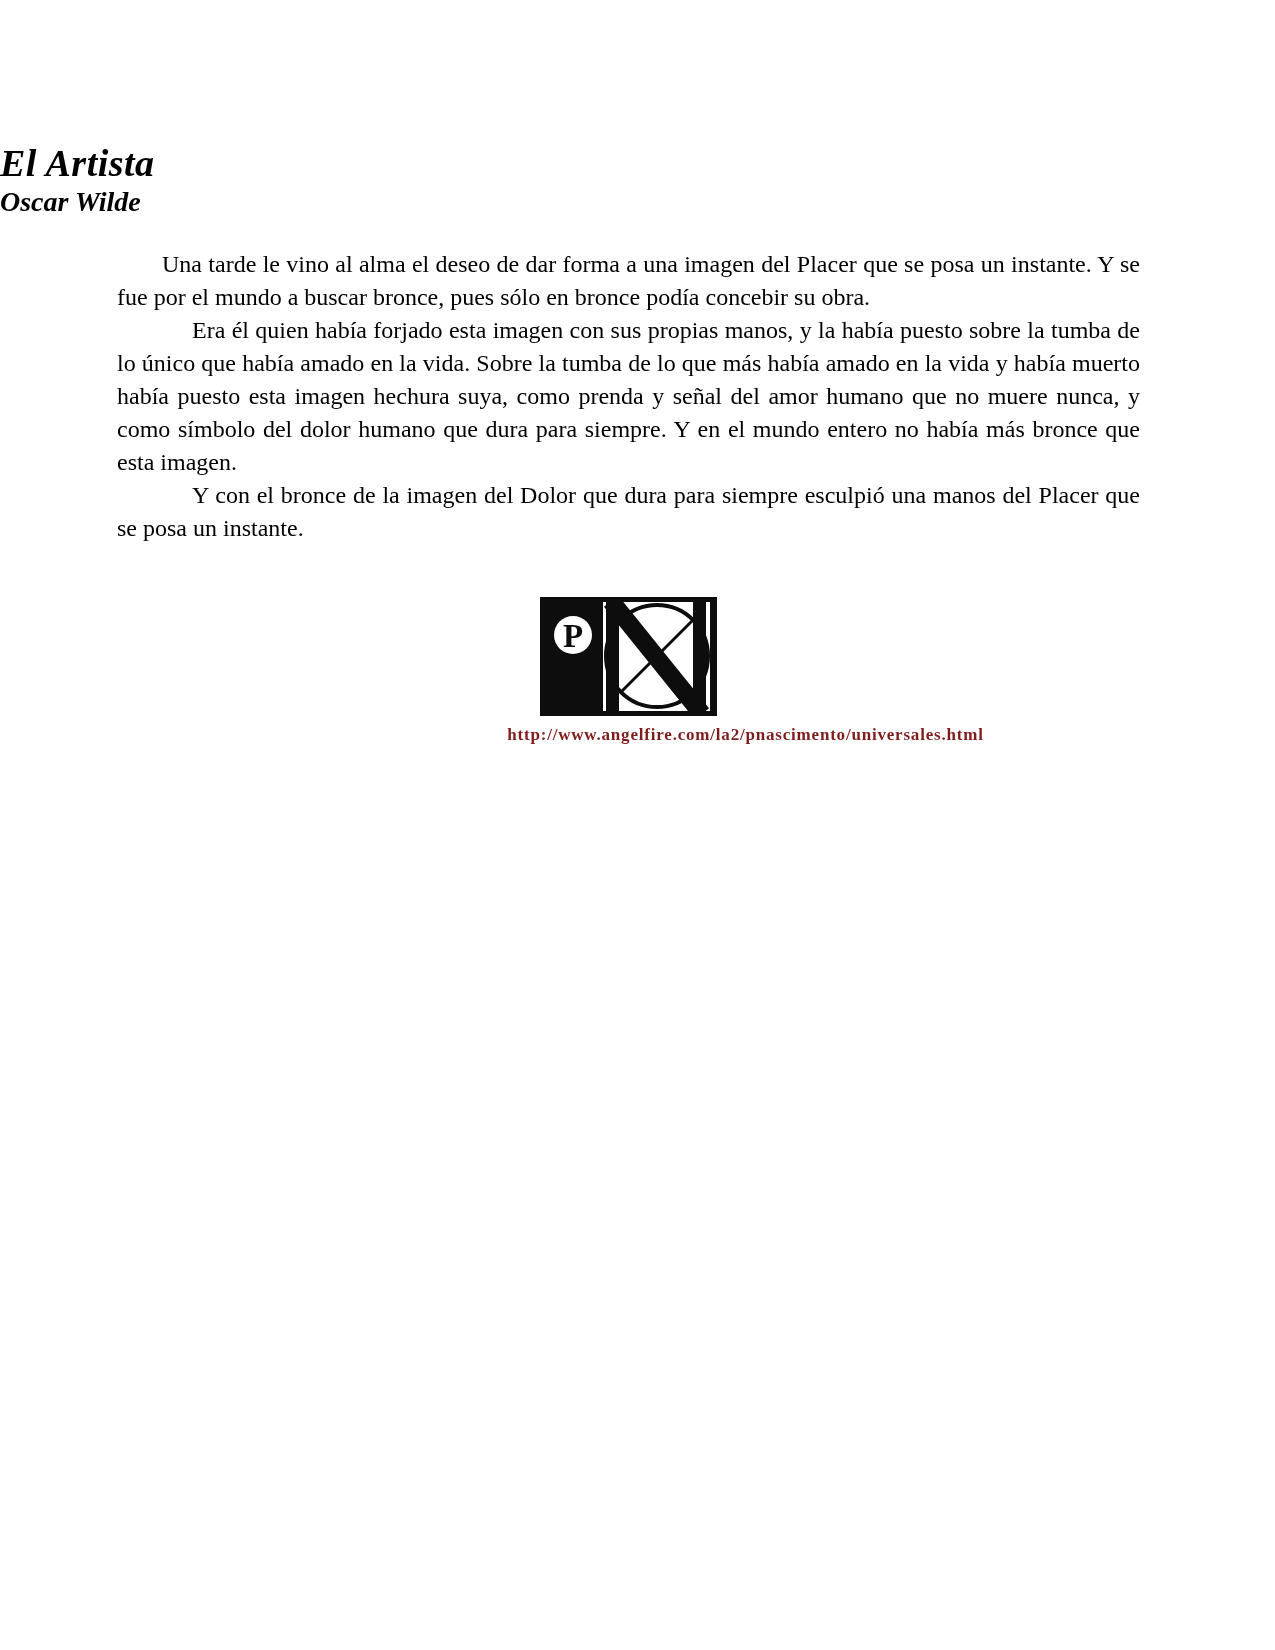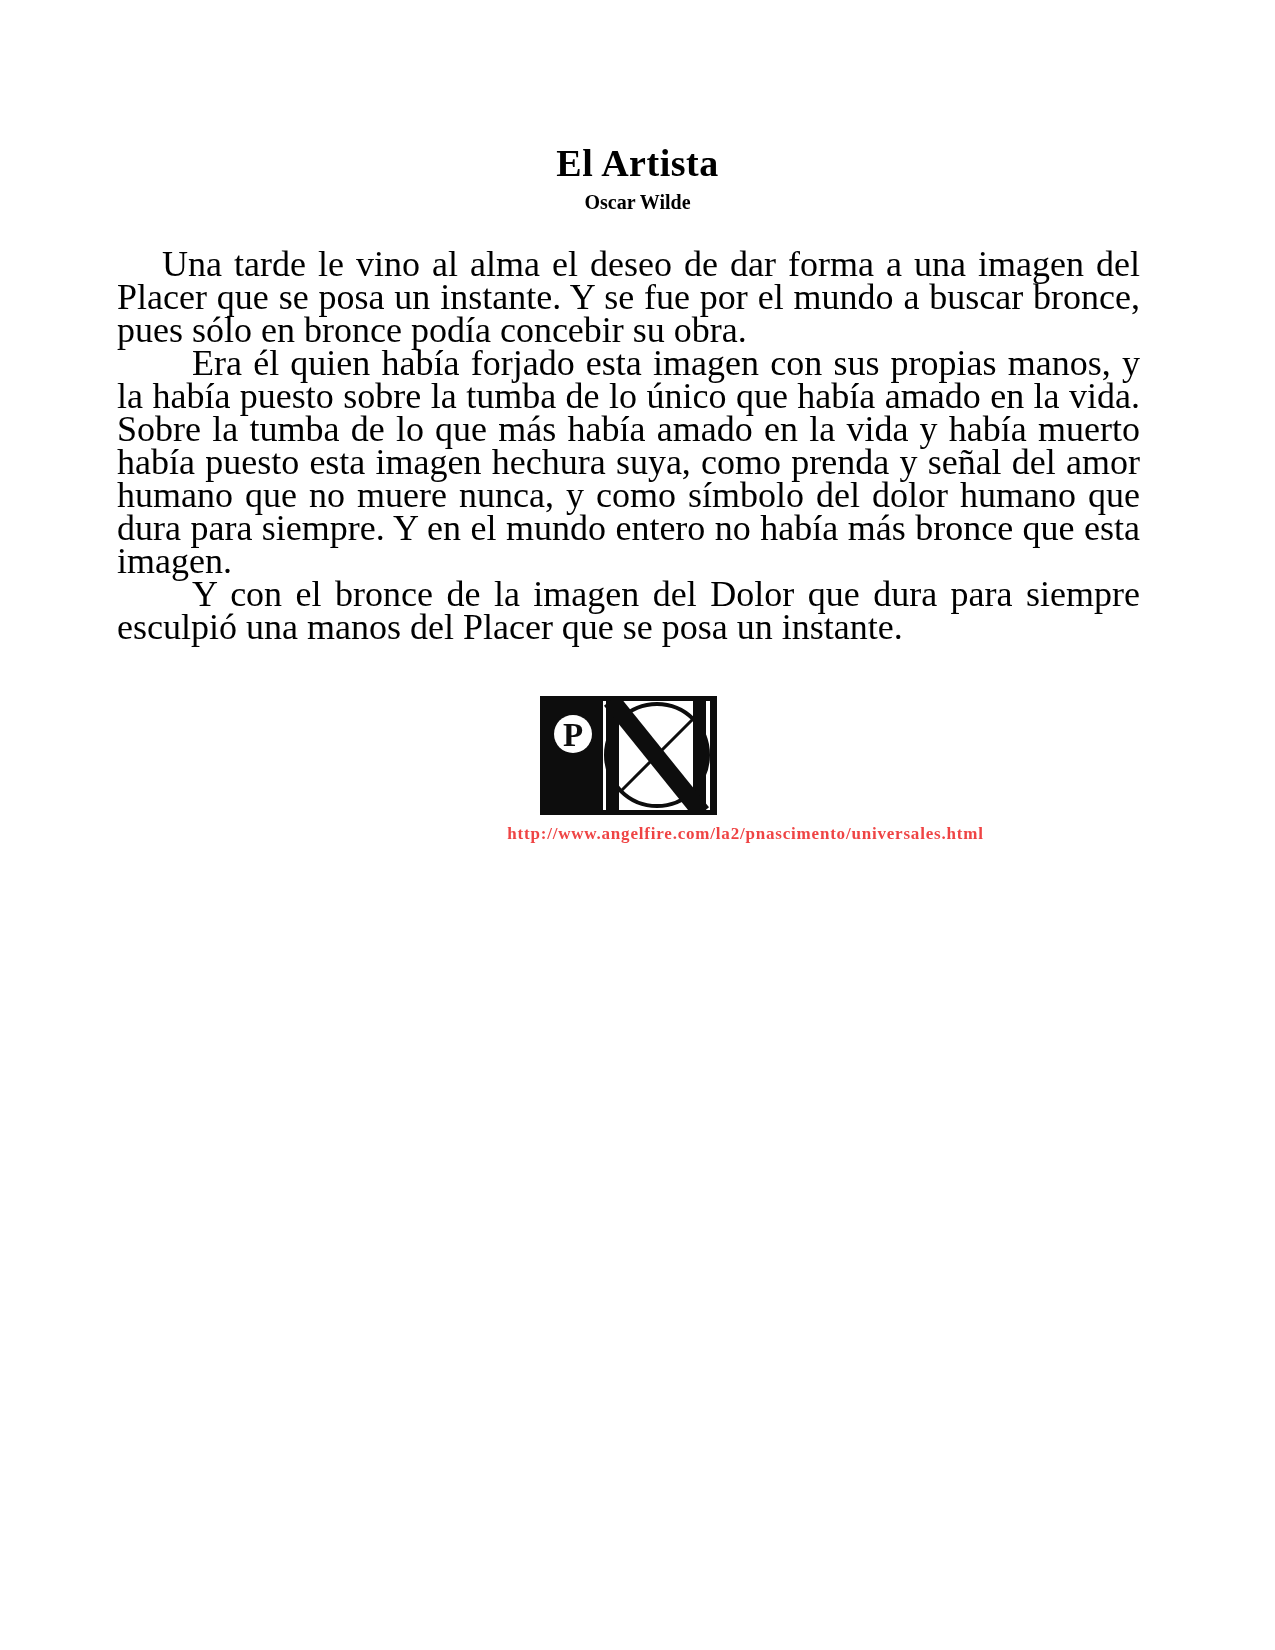--- a/index.html
+++ b/index.html
@@ -11,40 +11,40 @@
     position: relative;
     width: 1275px;
     height: 1650px;
     background: #ffffff;
     color: #000000;
     font-family: "Liberation Serif", serif;
     overflow: hidden;
   }
   .doc-header {
     padding-top: 144px;
-    text-align: center;
+    font-style: italic;
   }
   .doc-title {
     margin: 0;
     font-size: 38px;
     font-weight: bold;
     line-height: 38px;
     letter-spacing: 0.5px;
   }
   .doc-author {
     margin: 10px 0 0 0;
-    font-size: 20px;
+    font-size: 28px;
     font-weight: bold;
     line-height: 20px;
   }
   .story-body {
     margin-top: 36px;
     margin-left: 117px;
     width: 1023px;
-    font-size: 36px;
+    font-size: 24px;
     line-height: 33px;
     text-align: justify;
   }
   .story-body p {
     margin: 0;
     text-indent: 75px;
   }
   .story-body p.first-paragraph {
     text-indent: 45px;
   }
@@ -60,21 +60,21 @@
   }
   .source-url {
     margin-left: 117px;
     width: 1023px;
     margin-top: 9px;
     text-align: center;
     font-size: 17px;
     font-weight: bold;
     letter-spacing: 0.8px;
     font-family: "Liberation Serif", serif;
-    color: #ef4444;
+    color: #7f1d1d;
   }
 </style>
 </head>
 <body>
 
 <div class="page">
 
   <div class="doc-header">
     <h1 class="doc-title">El Artista</h1>
     <h2 class="doc-author">Oscar Wilde</h2>

